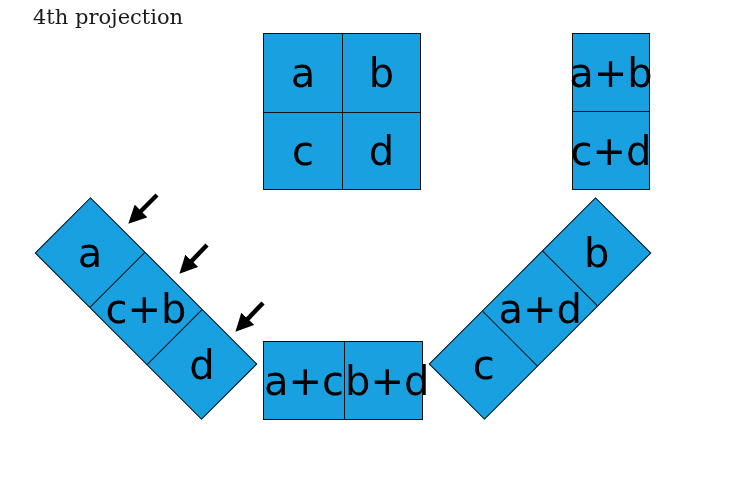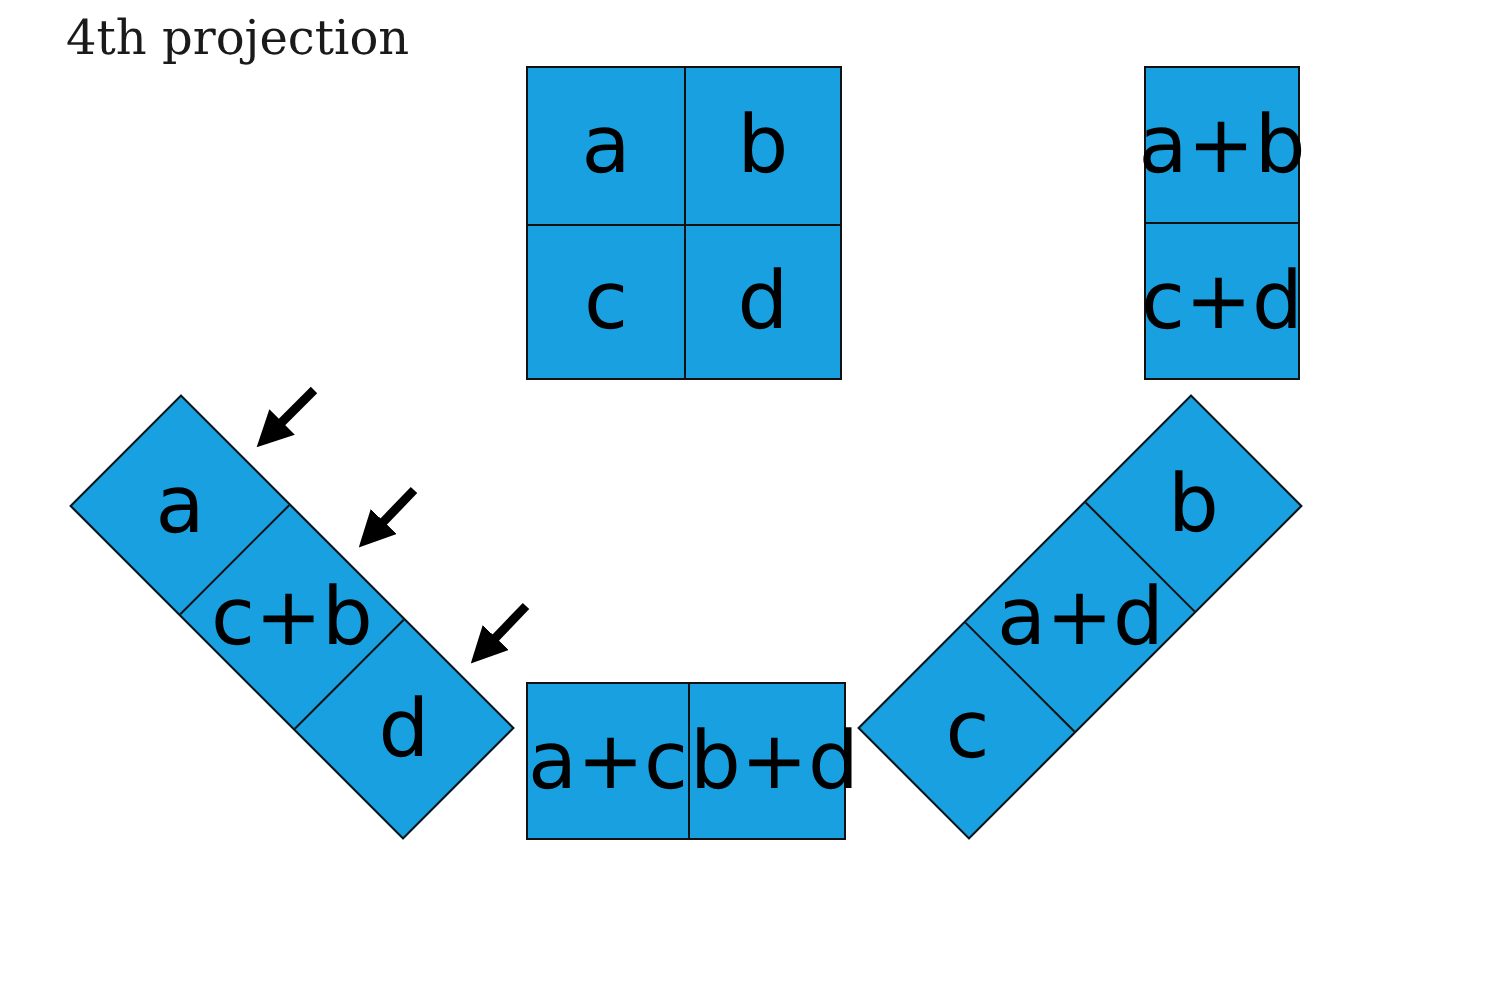--- a/index.html
+++ b/index.html
@@ -9,21 +9,21 @@
     height: 491px;
     background: #ffffff;
     overflow: hidden;
     font-family: "DejaVu Sans", sans-serif;
   }
   .title {
     position: absolute;
     left: 33px;
     top: 5px;
     font-family: "DejaVu Serif", "Liberation Serif", serif;
-    font-size: 24px;
+    font-size: 21px;
     color: #1a1a1a;
     white-space: nowrap;
   }
   .box {
     position: absolute;
     box-sizing: border-box;
     border: 1.5px solid var(--cell-border, #111111);
     background: var(--cell-fill, #18a0e0);
     display: flex;
   }

